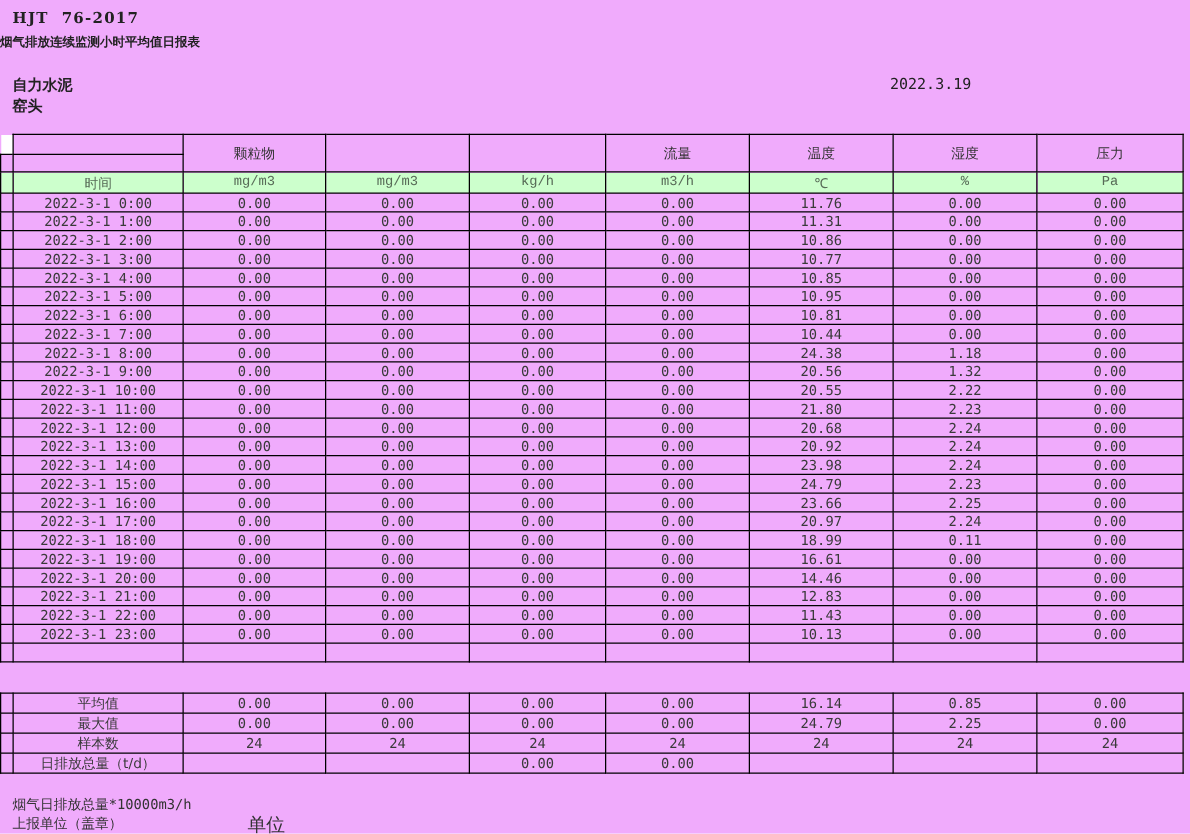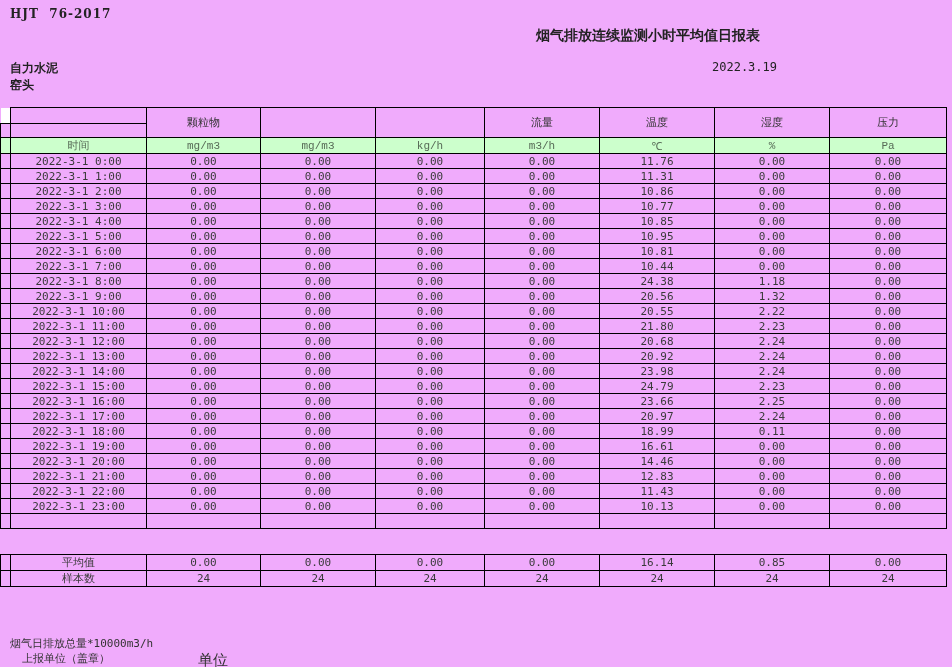--- a/index.html
+++ b/index.html
@@ -1,21 +1,21 @@
 <!DOCTYPE html>
 <html><head>
 <meta charset="utf-8">
 <style>
   html,body{margin:0;padding:0;background:#fff;}
   .sheet{position:relative;width:952px;height:667px;background:#f0abfc;overflow:hidden;
          font-family:"DejaVu Sans",sans-serif;color:#222;}
   .doc-code{position:absolute;left:10px;top:7px;font-size:12px;font-weight:bold;
             font-family:"DejaVu Serif",serif;letter-spacing:1px;white-space:pre;}
-  .doc-title{position:absolute;left:0;top:27px;width:760px;text-align:right;
-             font-size:14px;font-weight:bold;}
+  .doc-title{position:absolute;left:0;top:27px;width:760px;text-align:left;
+             font-size:10px;font-weight:bold;}
   .company{position:absolute;left:10px;top:60px;font-size:12px;font-weight:bold;}
   .station{position:absolute;left:10px;top:77px;font-size:12px;font-weight:bold;text-align:right;}
   .date{position:absolute;left:712px;top:60px;font-size:12px;
         font-family:"DejaVu Sans Mono",monospace;}
   table{border-collapse:collapse;table-layout:fixed;position:absolute;left:0;
         font-family:"DejaVu Sans Mono",monospace;font-size:11px;color:#3a3a3a;}
   td{border:1px solid #000;text-align:center;vertical-align:middle;padding:0;
      overflow:hidden;white-space:nowrap;}
   .main-table{top:107px;}
   .summary-table{top:554px;}
@@ -24,21 +24,21 @@
   .green-row{height:13px;}
   .green-row td{background:#ccffcc;color:#576b57;font-family:Liberation Mono, monospace;}
   .main-table tbody tr{height:15px;}
   .empty-row{height:10px;}
   .summary-table tr{height:14px;margin-top:33px;}
   .nb{border:none;background:#fff;}
   .grp{font-family:"DejaVu Sans",sans-serif;font-size:11px;color:#333;}
   .lbl{font-family:"DejaVu Sans",sans-serif;}
   .footer-note{position:absolute;left:10px;top:636px;font-size:11px;
                font-family:"DejaVu Sans Mono",monospace;color:#333;}
-  .footer-report-unit{position:absolute;left:22px;top:651px;font-size:11px;color:#333;}
+  .footer-report-unit{position:absolute;left:10px;top:651px;font-size:11px;color:#333;}
   .footer-unit{position:absolute;left:198px;top:651px;font-size:15px;color:#333;}
 </style>
 </head>
 <body>
 
 <div class="sheet">
 
   <div class="doc-code">HJT  76-2017</div>
   <div class="doc-title">烟气排放连续监测小时平均值日报表</div>
   <div class="company">自力水泥</div>
@@ -385,28 +385,50 @@
           <td>0.00</td>
           <td>0.00</td>
           <td>0.00</td>
           <td>0.00</td>
           <td>16.14</td>
           <td>0.85</td>
           <td>0.00</td>
         </tr>
         <tr>
           <td></td>
+          <td class="lbl">最大值</td>
+          <td>0.00</td>
+          <td>0.00</td>
+          <td>0.00</td>
+          <td>0.00</td>
+          <td>24.79</td>
+          <td>2.25</td>
+          <td>0.00</td>
+        </tr>
+        <tr>
+          <td></td>
           <td class="lbl">样本数</td>
           <td>24</td>
           <td>24</td>
           <td>24</td>
           <td>24</td>
           <td>24</td>
           <td>24</td>
           <td>24</td>
+        </tr>
+        <tr>
+          <td></td>
+          <td class="lbl">日排放总量（t/d）</td>
+          <td></td>
+          <td></td>
+          <td>0.00</td>
+          <td>0.00</td>
+          <td></td>
+          <td></td>
+          <td></td>
         </tr>
       </tbody>
   </table>
 
   <div class="footer-note">烟气日排放总量*10000m3/h</div>
   <div class="footer-report-unit">上报单位（盖章）</div>
   <div class="footer-unit">单位</div>
 
 </div>
 

